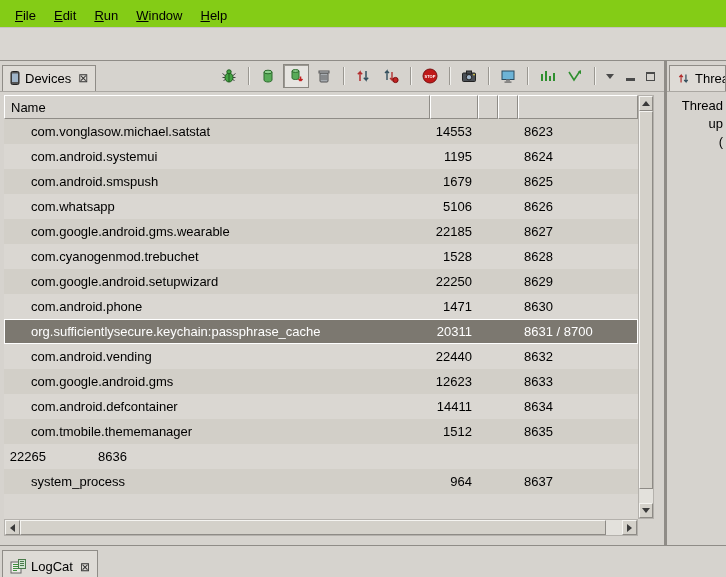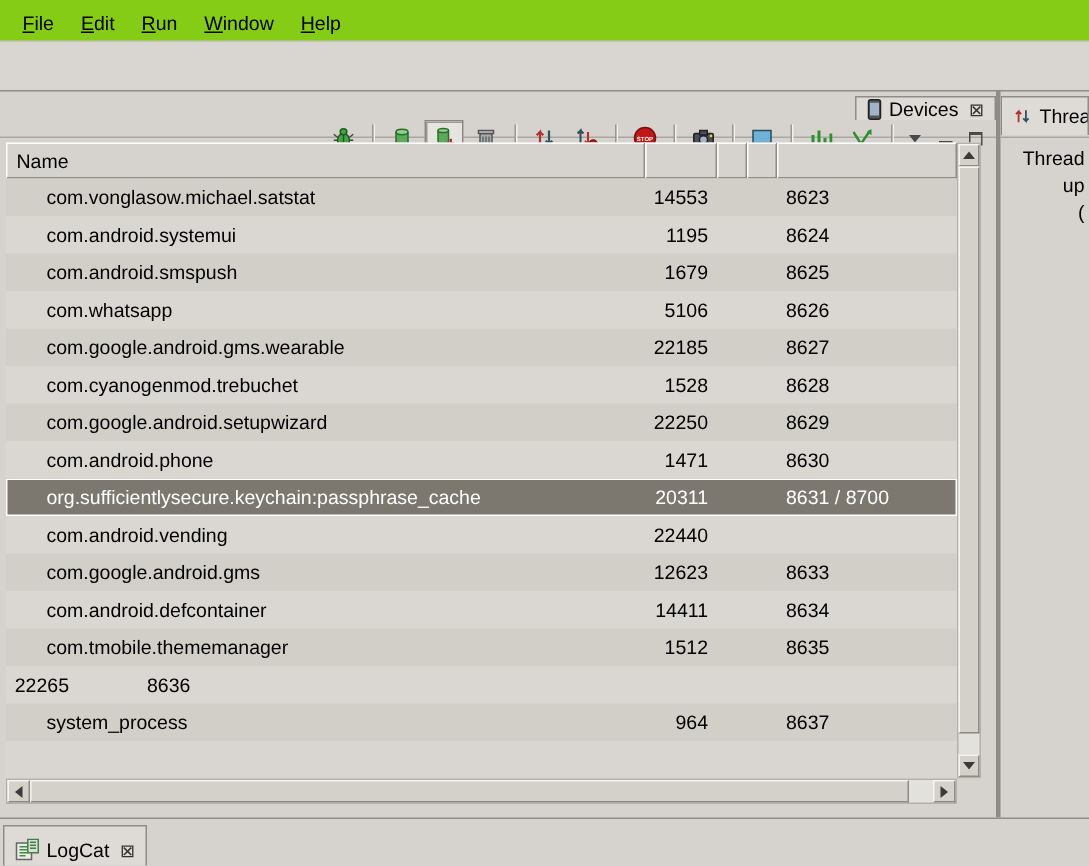--- a/index.html
+++ b/index.html
@@ -27,23 +27,22 @@
   .devices-panel{
     position:relative;width:666px;height:485px;box-sizing:border-box;
     background:#d6d3ce;border-right:2px solid #8f8c87;border-top:1px solid #8f8c87;
   }
   .threads-panel{
     position:relative;flex:1;box-sizing:border-box;overflow:hidden;
     background:#d6d3ce;border-top:1px solid #8f8c87;
   }
   
   .panel-header{
-    position:relative;height:30px;display:flex;align-items:flex-end;
+    position:relative;height:30px;display:flex;align-items:center;
     border-bottom:1px solid #aaa7a2;
-    flex-direction:column;
   }
   .view-tab{
     display:inline-flex;align-items:center;gap:5px;height:26px;
     margin:3px 0 0 2px;padding:0 7px;box-sizing:border-box;
     background:#dedbd6;border:1px solid #8f8c87;border-bottom:none;
     white-space:nowrap;cursor:default;
   }
   .tab-close{font-size:12px;color:#333;margin-left:2px;cursor:pointer;line-height:1;}
   
   .panel-toolbar{
@@ -350,20 +349,21 @@
     <div class="cell cell-pid">20311</div>
     <div class="cell cell-sp1"></div>
     <div class="cell cell-sp2"></div>
     <div class="cell cell-port">8631 / 8700</div>
   </div>
         <div class="row">
     <div class="cell cell-name">com.android.vending</div>
     <div class="cell cell-pid">22440</div>
     <div class="cell cell-sp1"></div>
     <div class="cell cell-sp2"></div>
+    <div class="cell cell-port">8632</div>
   </div>
         <div class="row">
     <div class="cell cell-name">com.google.android.gms</div>
     <div class="cell cell-pid">12623</div>
     <div class="cell cell-sp1"></div>
     <div class="cell cell-sp2"></div>
     <div class="cell cell-port">8633</div>
   </div>
         <div class="row">
     <div class="cell cell-name">com.android.defcontainer</div>

